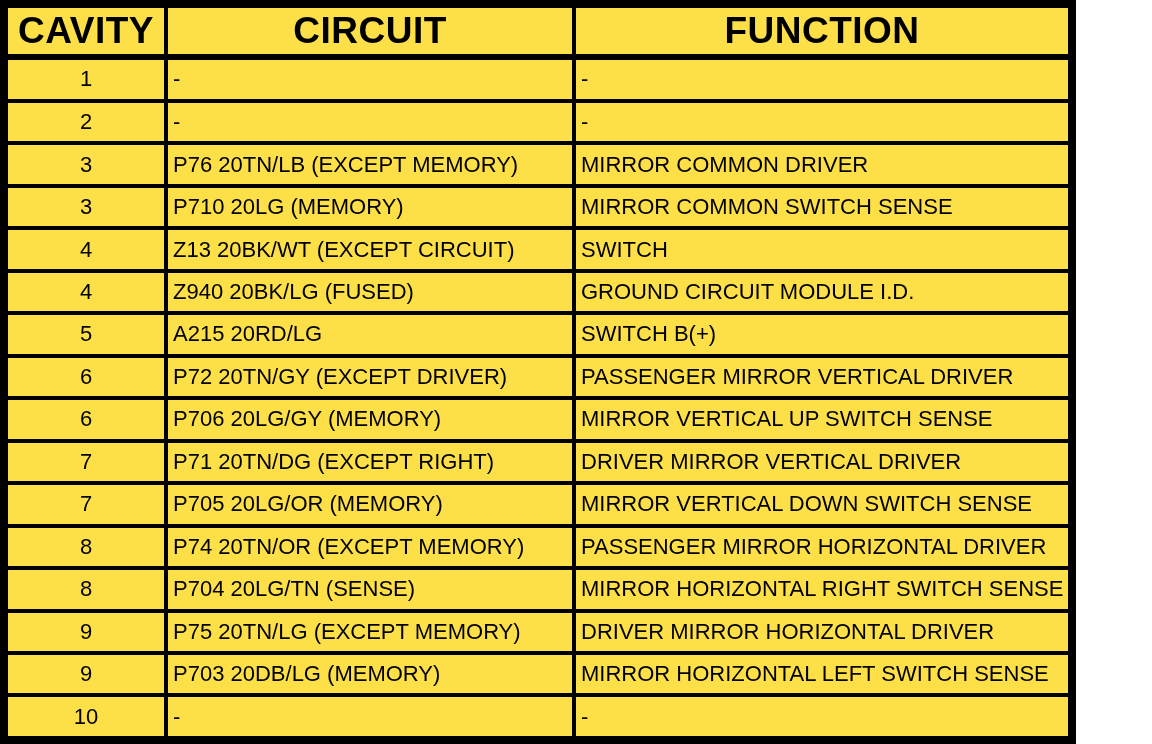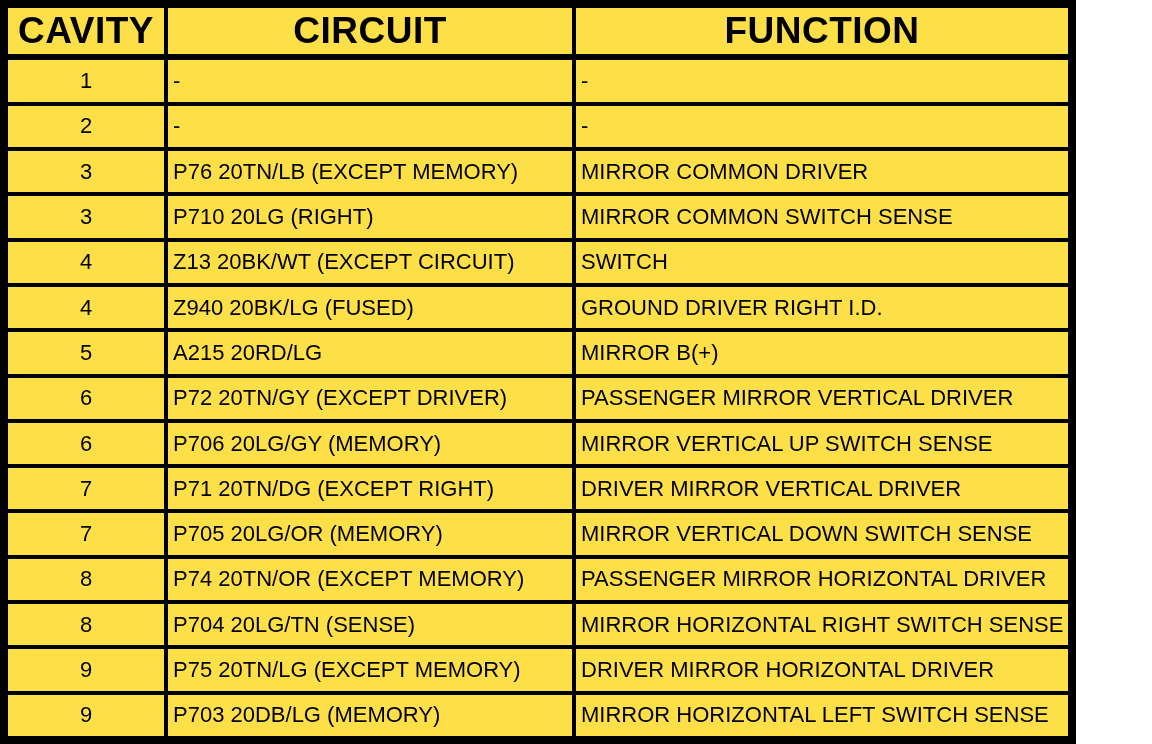--- a/index.html
+++ b/index.html
@@ -81,37 +81,37 @@
         <td class="circuit-cell">-</td>
         <td class="function-cell">-</td>
       </tr>
       <tr>
         <td class="cavity-cell">3</td>
         <td class="circuit-cell">P76 20TN/LB (EXCEPT MEMORY)</td>
         <td class="function-cell">MIRROR COMMON DRIVER</td>
       </tr>
       <tr>
         <td class="cavity-cell">3</td>
-        <td class="circuit-cell">P710 20LG (RIGHT)</td>
+        <td class="circuit-cell">P710 20LG (MEMORY)</td>
         <td class="function-cell">MIRROR COMMON SWITCH SENSE</td>
       </tr>
       <tr>
         <td class="cavity-cell">4</td>
         <td class="circuit-cell">Z13 20BK/WT (EXCEPT CIRCUIT)</td>
         <td class="function-cell">SWITCH</td>
       </tr>
       <tr>
         <td class="cavity-cell">4</td>
         <td class="circuit-cell">Z940 20BK/LG (FUSED)</td>
-        <td class="function-cell">GROUND DRIVER RIGHT I.D.</td>
+        <td class="function-cell">GROUND CIRCUIT MODULE I.D.</td>
       </tr>
       <tr>
         <td class="cavity-cell">5</td>
         <td class="circuit-cell">A215 20RD/LG</td>
-        <td class="function-cell">MIRROR B(+)</td>
+        <td class="function-cell">SWITCH B(+)</td>
       </tr>
       <tr>
         <td class="cavity-cell">6</td>
         <td class="circuit-cell">P72 20TN/GY (EXCEPT DRIVER)</td>
         <td class="function-cell">PASSENGER MIRROR VERTICAL DRIVER</td>
       </tr>
       <tr>
         <td class="cavity-cell">6</td>
         <td class="circuit-cell">P706 20LG/GY (MEMORY)</td>
         <td class="function-cell">MIRROR VERTICAL UP SWITCH SENSE</td>
@@ -139,15 +139,20 @@
       <tr>
         <td class="cavity-cell">9</td>
         <td class="circuit-cell">P75 20TN/LG (EXCEPT MEMORY)</td>
         <td class="function-cell">DRIVER MIRROR HORIZONTAL DRIVER</td>
       </tr>
       <tr>
         <td class="cavity-cell">9</td>
         <td class="circuit-cell">P703 20DB/LG (MEMORY)</td>
         <td class="function-cell">MIRROR HORIZONTAL LEFT SWITCH SENSE</td>
       </tr>
+      <tr>
+        <td class="cavity-cell">10</td>
+        <td class="circuit-cell">-</td>
+        <td class="function-cell">-</td>
+      </tr>
     </tbody>
   </table>
 </div>
 
 </body></html>

